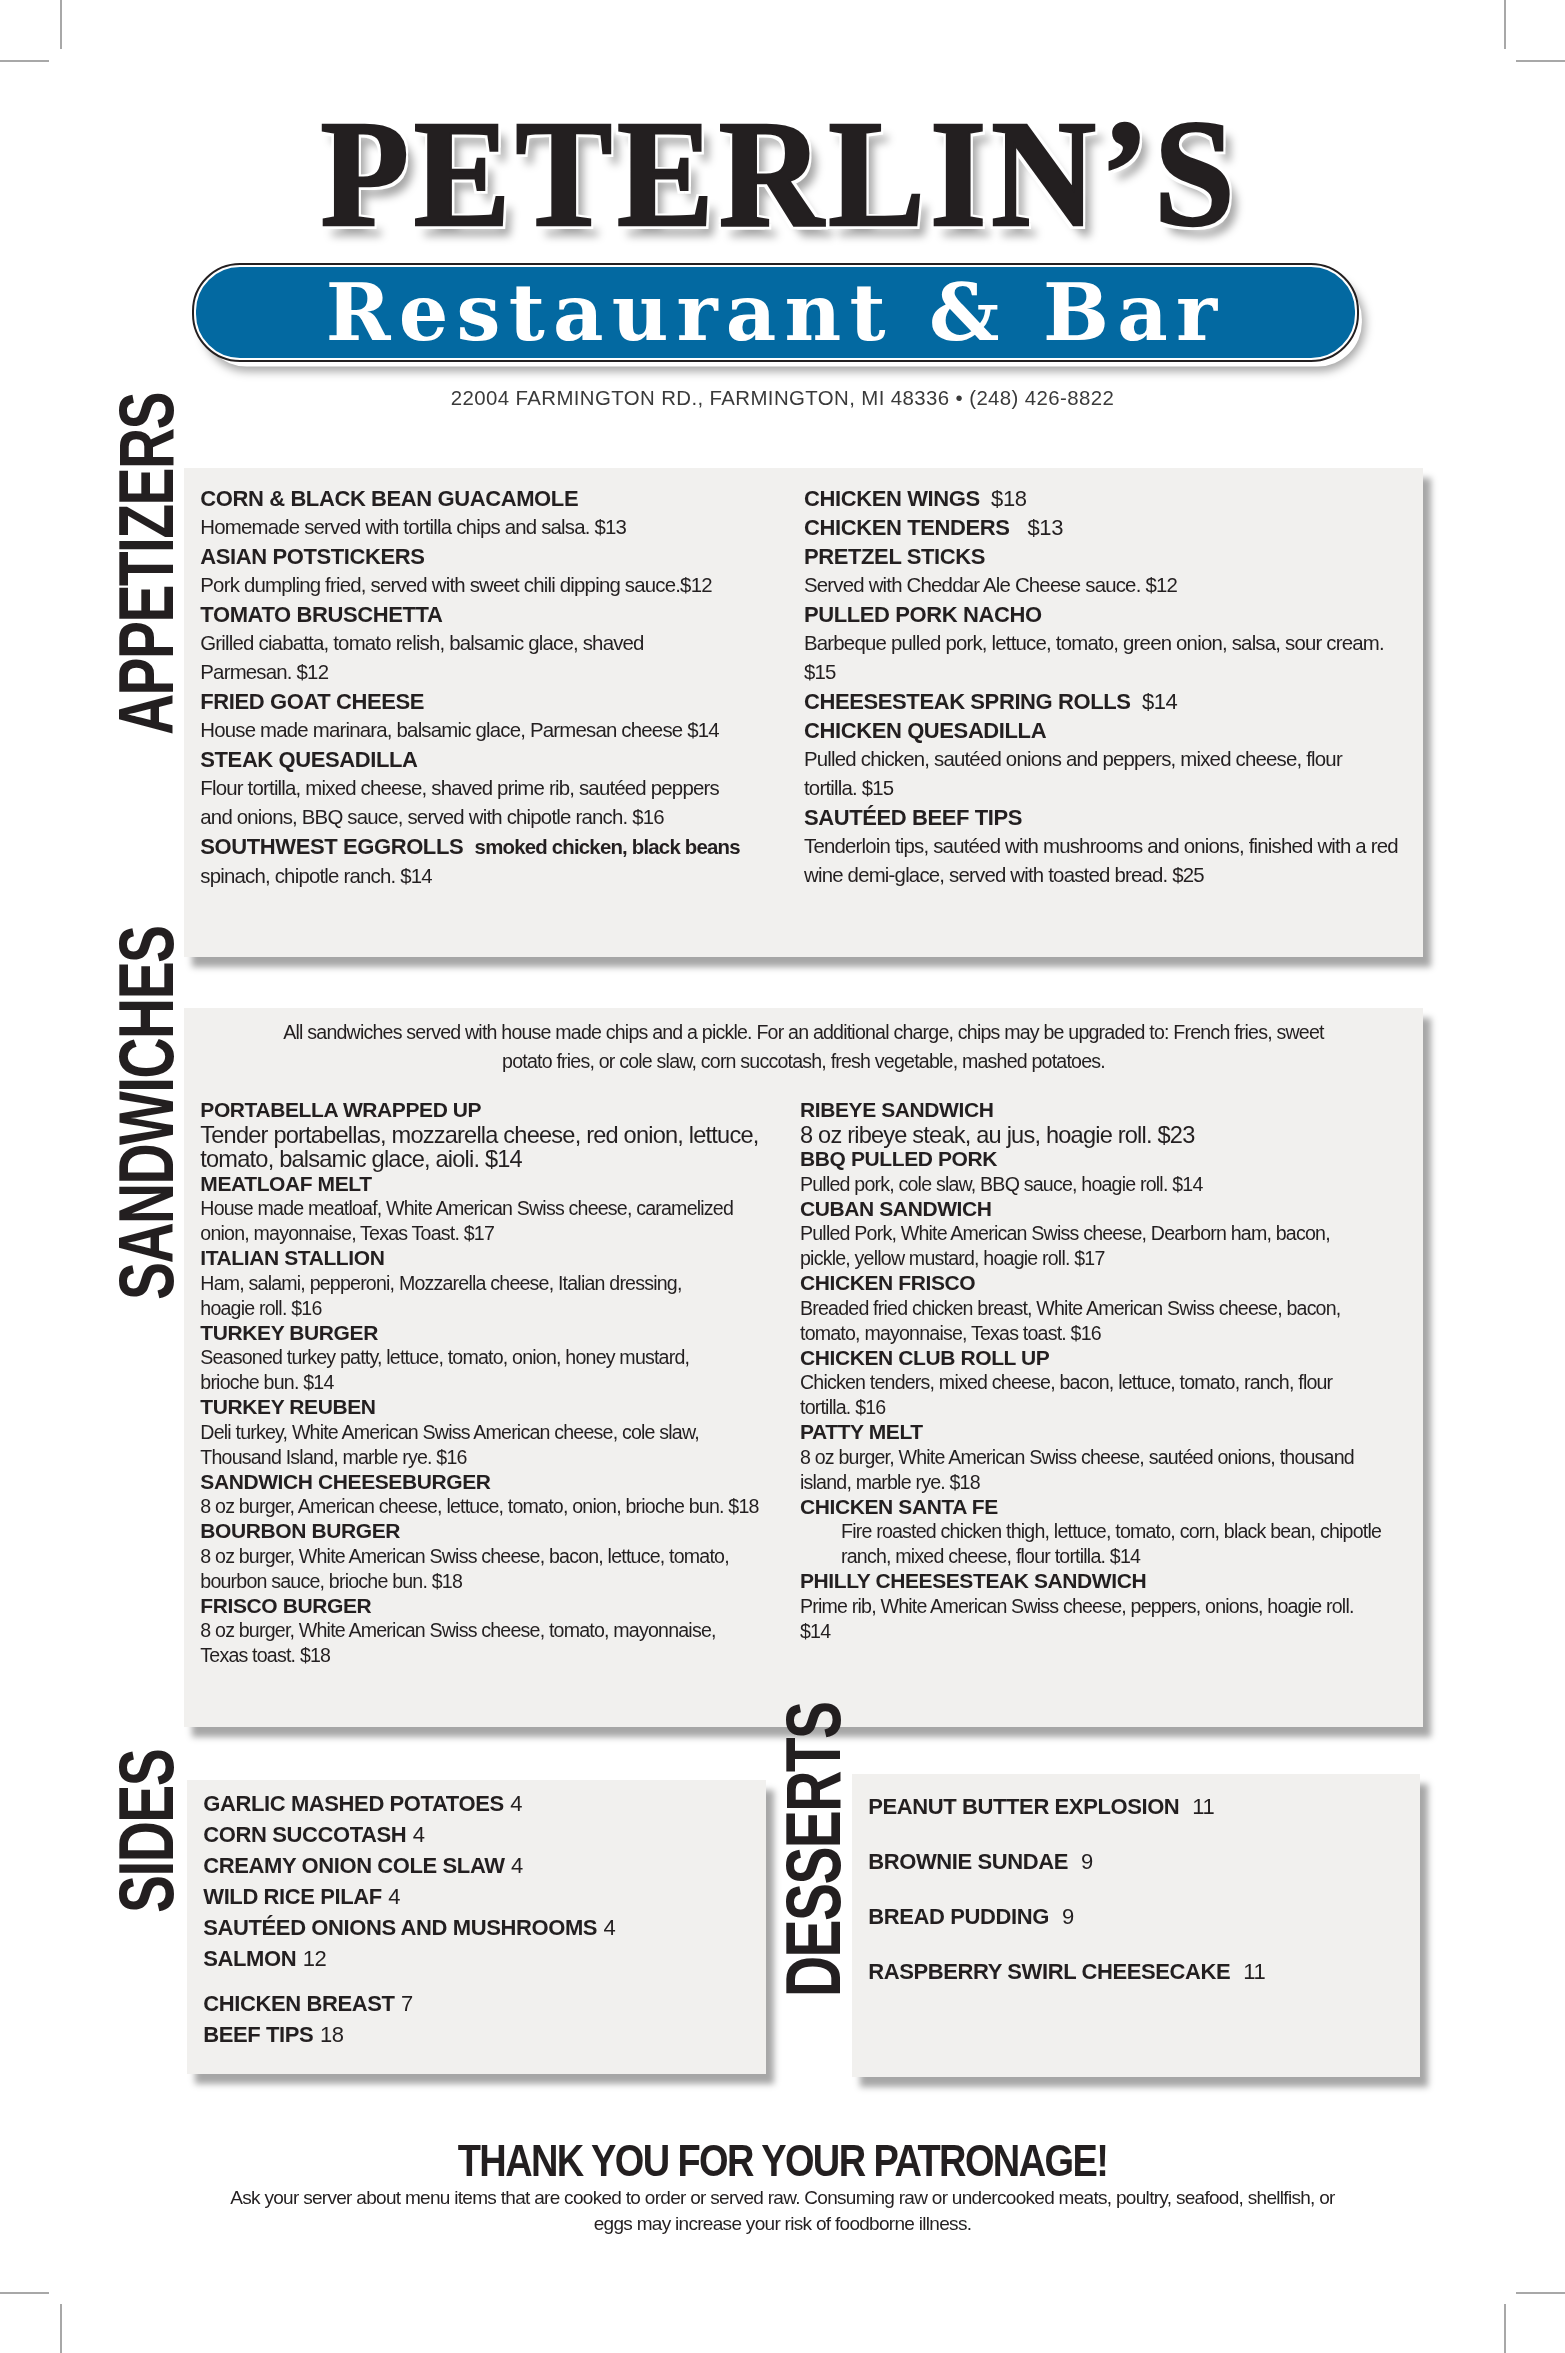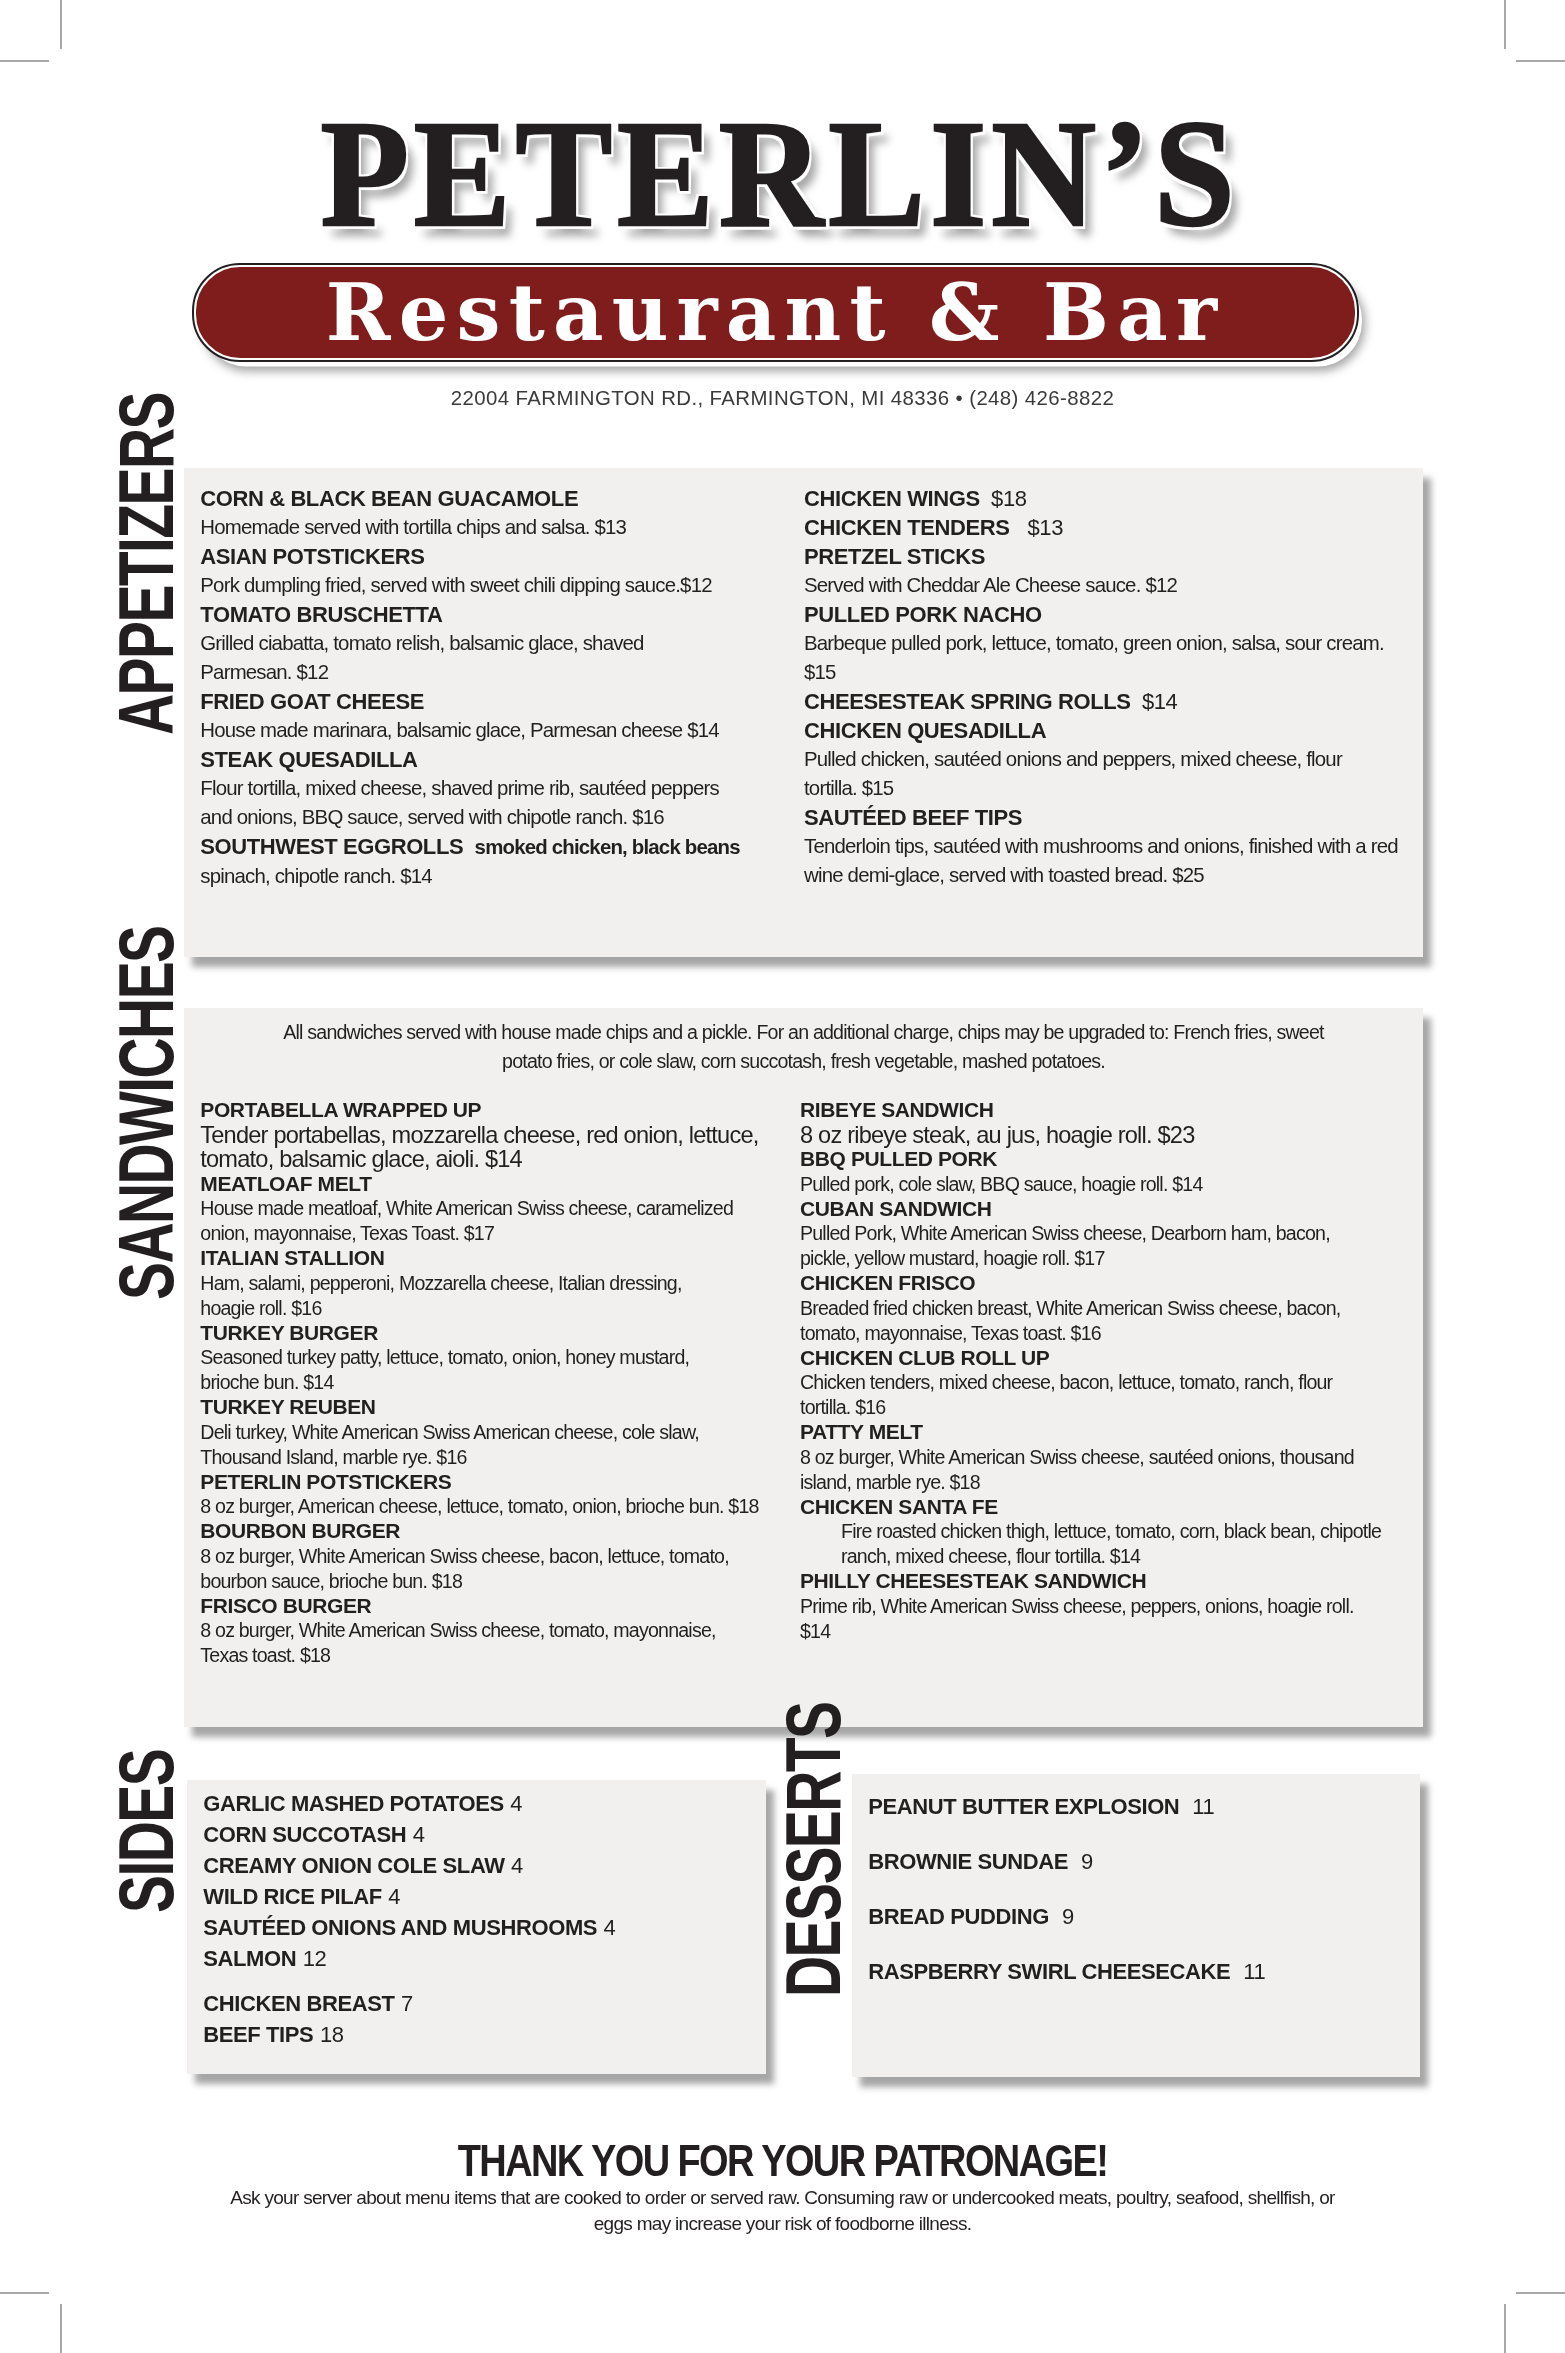--- a/index.html
+++ b/index.html
@@ -6,21 +6,21 @@
   body { width:1565px; height:2354px; position:relative; overflow:hidden; color:#231f20;
          font-family:"Liberation Sans", sans-serif; }
   .crop { position:absolute; background:#a8a8a8; }
   
   .logo { position:absolute; left:189px; top:113px; width:1182px; height:122px; text-align:center;
           font-family:"Liberation Serif", serif; font-weight:bold; font-size:145px; line-height:122px;
           letter-spacing:4.9px; color:#231f20;
           -webkit-text-stroke:2.4px #231f20;
           text-shadow: -3.3px -3.3px 0 #fff, 3.3px -3.3px 0 #fff, -3.3px 3.3px 0 #fff, 3.3px 3.3px 0 #fff, 8.2px 9.8px 8.2px rgba(0,0,0,0.35);
           transform:scaleY(1.05); }
-  .pill { position:absolute; left:194px; top:265px; width:1159px; height:91px; background:#7f1d1d;
+  .pill { position:absolute; left:194px; top:265px; width:1159px; height:91px; background:#0369a1;
           border-radius:46px; box-shadow: 6.5px 8.2px 0 -1.6px #fff, 8.2px 11.4px 9.8px rgba(0,0,0,0.35);
           border:2.4px solid #fff; outline:2.4px solid #231f20; }
   .pill-text { position:absolute; left:0; right:0; top:0; bottom:0; text-align:center; color:#fff;
                font-family:"DejaVu Serif", serif; font-weight:bold; font-size:78px; line-height:91px;
                letter-spacing:8.2px; }
   .address { position:absolute; left:0; width:1565px; top:387px; text-align:center; font-size:20.4px;
              font-weight:normal; color:#3a3a3a; letter-spacing:0.4px; }
   
   .vlabel { position:absolute; font-family:"Liberation Sans", sans-serif; font-weight:bold; color:#231f20;
             transform-origin:left top; transform:rotate(-90deg); white-space:nowrap; letter-spacing:-1.6px; }
@@ -134,21 +134,21 @@
     </div>
     <div>
       <div class="name">TURKEY BURGER</div>
       <div class="desc" style="width:538px;">Seasoned turkey patty, lettuce, tomato, onion, honey mustard, brioche bun. $14</div>
     </div>
     <div>
       <div class="name">TURKEY REUBEN</div>
       <div class="desc" style="width:546px;">Deli turkey, White American Swiss American cheese, cole slaw, Thousand Island, marble rye. $16</div>
     </div>
     <div>
-      <div class="name">PETERLIN POTSTICKERS</div>
+      <div class="name">SANDWICH CHEESEBURGER</div>
       <div class="desc">8 oz burger, American cheese, lettuce, tomato, onion, brioche bun. $18</div>
     </div>
     <div>
       <div class="name">BOURBON BURGER</div>
       <div class="desc">8 oz burger, White American Swiss cheese, bacon, lettuce, tomato, bourbon sauce, brioche bun. $18</div>
     </div>
     <div>
       <div class="name">FRISCO BURGER</div>
       <div class="desc" style="width:554px;">8 oz burger, White American Swiss cheese, tomato, mayonnaise, Texas toast. $18</div>
     </div>

